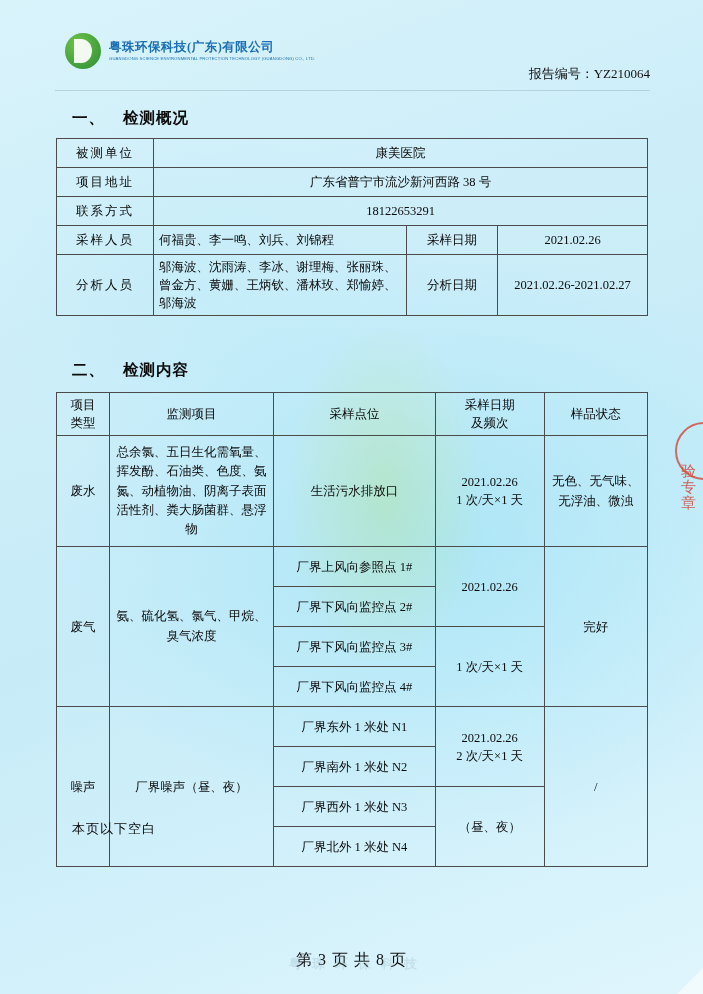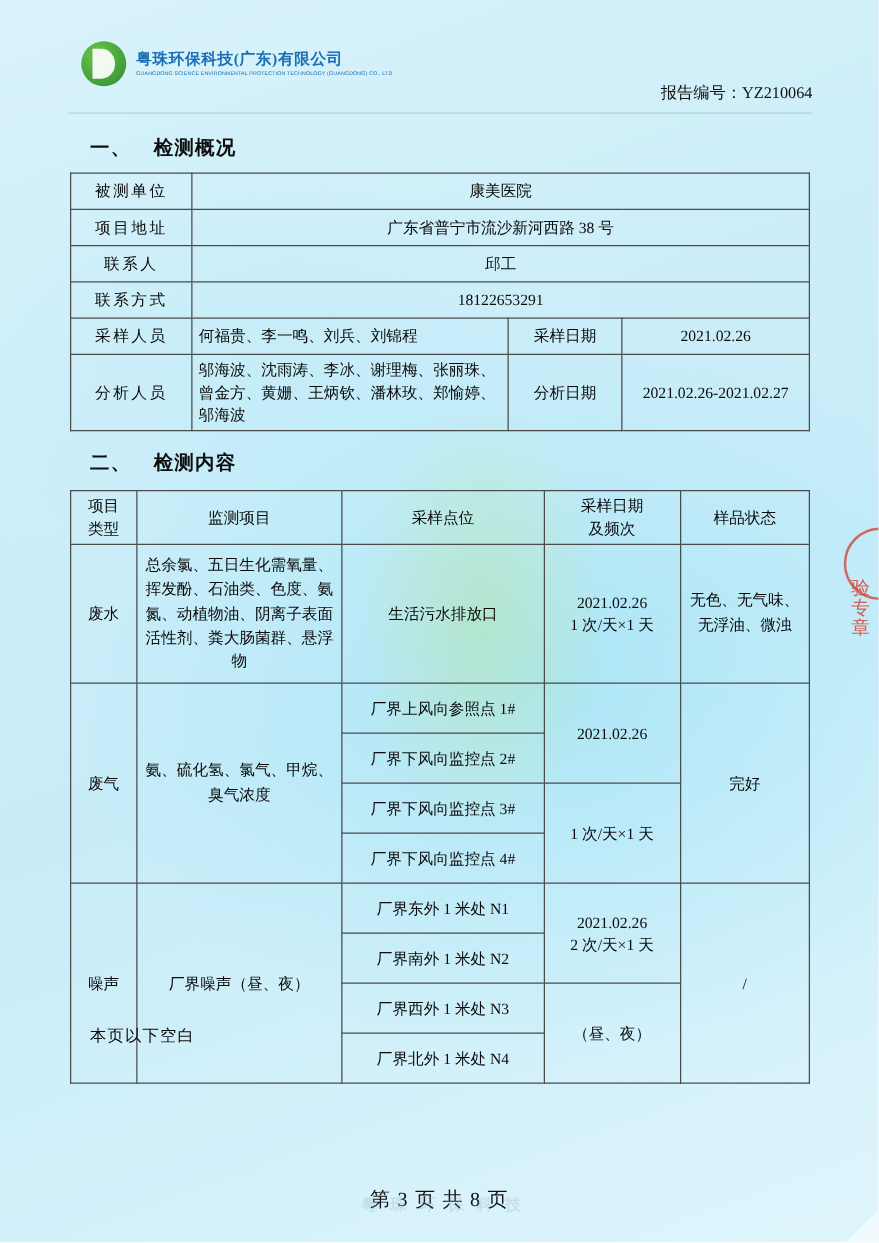--- a/index.html
+++ b/index.html
@@ -284,24 +284,20 @@
       <tbody>
           <tr>
         <td class="lbl">被测单位</td>
         <td class="ctr" colspan="3">康美医院</td>
       </tr>
       <tr>
         <td class="lbl">项目地址</td>
         <td class="ctr" colspan="3">广东省普宁市流沙新河西路 38 号</td>
       </tr>
       <tr>
-        <td class="lbl">联系人</td>
-        <td class="ctr" colspan="3">邱工</td>
-      </tr>
-      <tr>
         <td class="lbl">联系方式</td>
         <td class="ctr" colspan="3">18122653291</td>
       </tr>
       <tr>
         <td class="lbl">采样人员</td>
         <td class="lft" style="width:242px;">何福贵、李一鸣、刘兵、刘锦程</td>
         <td class="ctr" style="width:80px;">采样日期</td>
         <td class="ctr">2021.02.26</td>
       </tr>
       <tr>
@@ -335,21 +331,21 @@
       </tr>
 
       <tr>
         <td>废水</td>
         <td style="height:104px; line-height:1.55;">总余氯、五日生化需氧量、挥发酚、石油类、色度、氨氮、动植物油、阴离子表面活性剂、粪大肠菌群、悬浮物</td>
         <td>生活污水排放口</td>
         <td>
           <div>2021.02.26</div>
           <div>1 次/天×1 天</div>
         </td>
-        <td style="line-height:1.6;font-family:Liberation Mono, monospace;">无色、无气味、无浮油、微浊</td>
+        <td style="line-height:1.6;">无色、无气味、无浮油、微浊</td>
       </tr>
 
       <tr>
         <td rowspan="4">废气</td>
         <td rowspan="4" style="line-height:1.55;">氨、硫化氢、氯气、甲烷、臭气浓度</td>
         <td style="height:33px;">厂界上风向参照点 1#</td>
         <td rowspan="2">
           <div>2021.02.26</div>
         </td>
         <td rowspan="4">完好</td>

